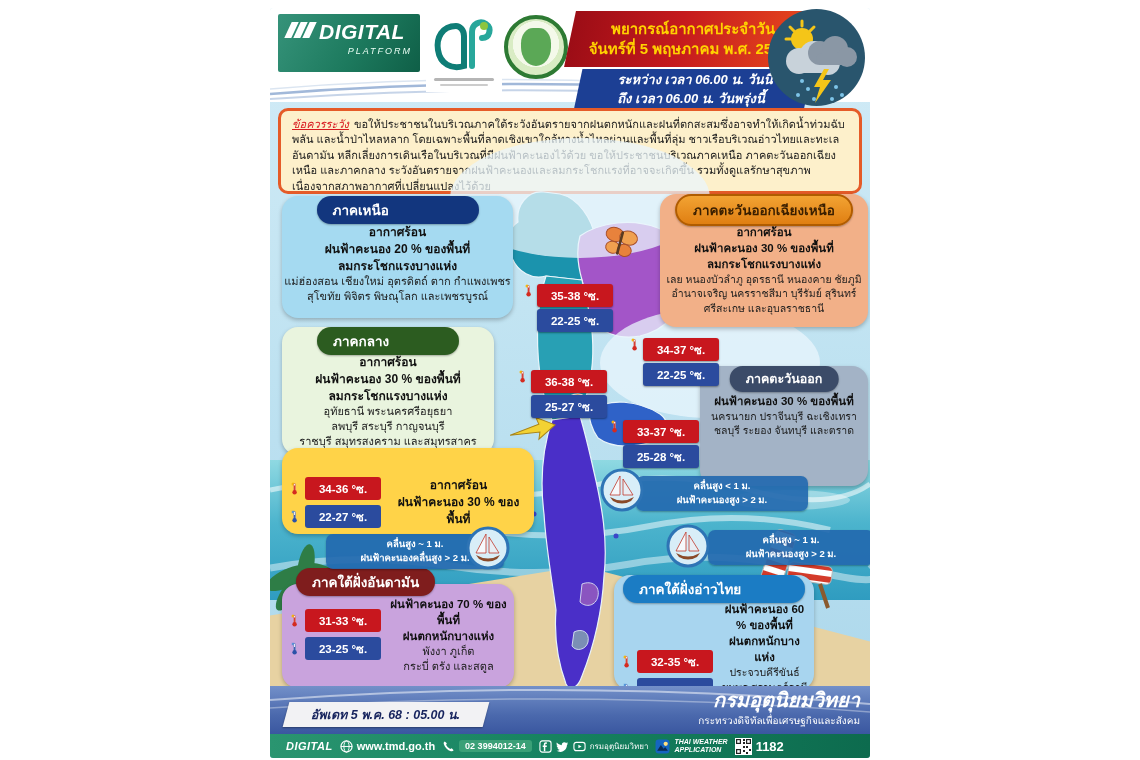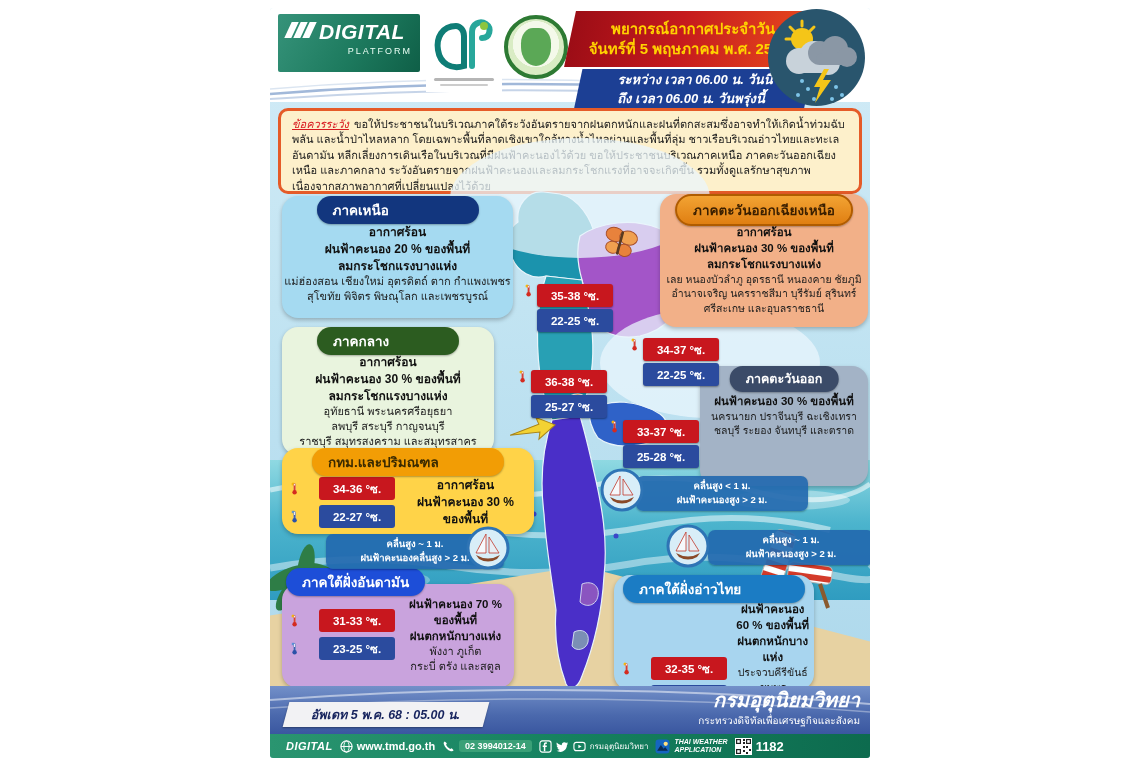--- a/index.html
+++ b/index.html
@@ -9,21 +9,21 @@
     background:linear-gradient(180deg,#d3ecf7 0%,#c2e4f2 40%,#b4dcee 75%,#a9d6ea 100%);border-radius:3px;}
   .cloud{position:absolute;background:#e9f6fc;border-radius:50%;opacity:.75;}
   
   .header-band{position:absolute;left:0;top:0;width:600px;height:94px;background:#fff;}
   .digital-logo{position:absolute;left:8px;top:6px;width:142px;height:58px;
     background:linear-gradient(120deg,#36937a 0%,#1d7a5e 55%,#0f5f47 100%);
     color:#fff;border-radius:2px;padding:6px 8px 0 10px;box-sizing:border-box;}
   .digital-logo .bars{display:inline-block;vertical-align:middle;margin-right:4px;}
   .digital-logo .bar{display:inline-block;width:7px;height:16px;background:#fff;transform:skewX(-25deg);margin-right:2px;}
   .digital-word{display:inline-block;font-size:21px;font-weight:bold;font-style:italic;letter-spacing:.5px;vertical-align:middle;}
-  .digital-sub{display:block;text-align:right;font-size:9px;letter-spacing:2px;margin-top:2px;color:#eafff5;}
+  .digital-sub{display:block;text-align:right;font-size:9px;font-style:italic;letter-spacing:2px;margin-top:2px;color:#eafff5;}
   .df-logo{position:absolute;left:156px;top:4px;width:76px;height:80px;background:#fff;text-align:center;}
   .seal{position:absolute;left:234px;top:7px;width:64px;height:64px;border-radius:50%;
     background:radial-gradient(circle at 50% 45%,#f4f9ea 0 55%,#d9ecc4 56% 100%);border:4px solid #2d7a33;box-sizing:border-box;}
   .seal-inner{position:absolute;left:13px;top:9px;width:30px;height:38px;background:#3f9a3c;border-radius:40% 40% 50% 50%;opacity:.85;}
   .red-banner{position:absolute;left:300px;top:3px;width:242px;height:56px;transform:skewX(-12deg);
     background:linear-gradient(90deg,#9c0d16 0%,#c51a1d 45%,#e8491e 100%);display:flex;flex-direction:column;justify-content:center;}
   .red-banner .t{transform:skewX(12deg);text-align:center;color:#ffd200;font-weight:bold;font-size:15px;line-height:1.35;}
   .blue-banner{position:absolute;left:308px;top:61px;width:230px;height:42px;transform:skewX(-12deg);
     background:#1c3f94;display:flex;flex-direction:column;justify-content:center;}
   .blue-banner .t{transform:skewX(12deg);text-align:center;color:#fff;font-weight:bold;font-style:italic;font-size:13px;line-height:1.45;}
@@ -43,21 +43,21 @@
   .region-box{position:absolute;border-radius:16px;box-shadow:0 2px 4px rgba(0,0,0,.25);box-sizing:border-box;z-index:6;}
   .region-pill{position:absolute;top:0;left:50%;transform:translateX(-50%);padding:3px 16px;border-radius:16px;
     font-weight:bold;font-size:13.5px;white-space:nowrap;box-shadow:0 1px 2px rgba(0,0,0,.3);}
   .region-body{padding-top:28px;text-align:center;}
   .cond{font-weight:bold;color:#101010;font-size:12px;line-height:1.4;}
   .prov{color:#1d1d1d;font-size:11px;line-height:1.35;}
   .chip{width:76px;height:23px;border-radius:3px;color:#fff;font-weight:bold;font-size:11.5px;
     display:flex;align-items:center;justify-content:center;}
   .chip.hot{background:#c8171e;}
   .chip.cold{background:#2b4b9e;}
-  .temp-row{display:flex;align-items:center;gap:18px;}
+  .temp-row{display:flex;align-items:center;gap:4px;}
   .temp-col{display:flex;flex-direction:column;gap:5px;}
   .map-label{position:absolute;display:flex;align-items:flex-start;gap:2px;z-index:7;}
   .map-label .stack{display:flex;flex-direction:column;gap:2px;}
   .map-label .chip{box-shadow:0 1px 2px rgba(0,0,0,.4);}
   .wave-box{position:absolute;background:rgba(35,105,175,.92);border-radius:7px;color:#fff;
     font-weight:bold;font-size:9.5px;line-height:1.5;padding:3px 9px;text-align:center;z-index:7;box-shadow:0 1px 2px rgba(0,0,0,.3);}
   .boat{position:absolute;width:44px;height:44px;z-index:8;}
   
   .footer-blue{position:absolute;left:0;top:678px;width:600px;height:48px;
     background:linear-gradient(180deg,#7390c9 0%,#4b69ad 60%,#3a57a0 100%);z-index:9;}
@@ -268,21 +268,20 @@
   <div class="region-box" style="left:430px;top:358px;width:168px;height:120px;background:#a3b3c6;">
     <div class="region-pill" style="background:#3b4b68;color:#fff;font-size:12.5px;">ภาคตะวันออก</div>
     <div class="region-body" style="padding-top:27px;">
       <div class="cond" style="font-size:11.5px">ฝนฟ้าคะนอง 30 % ของพื้นที่</div>
       <div class="prov" style="font-size:10.5px">นครนายก ปราจีนบุรี ฉะเชิงเทรา</div>
       <div class="prov" style="font-size:10.5px">ชลบุรี ระยอง จันทบุรี และตราด</div>
     </div>
   </div>
 
   <div class="region-box" style="left:12px;top:440px;width:252px;height:86px;background:#ffd348;">
-    <div class="region-pill" style="background:#f29d05;color:#3a2a00;min-width:160px;">กทม.และปริมณฑล</div>
     <div style="display:flex;align-items:center;gap:10px;padding:29px 8px 4px 6px;">
       <div class="temp-col">
         <div class="temp-row">
           <svg class="sicon" width="14" height="26" viewBox="0 0 14 26">
                 <circle cx="4" cy="4" r="3" fill="#f5b80c"></circle>
                 <rect x="5.5" y="3" width="3.5" height="15" rx="1.7" fill="#fff" stroke="#c23a2a"></rect>
                 <circle cx="7.2" cy="20.5" r="4.4" fill="#d42b20"></circle>
                 <rect x="6.2" y="7" width="2" height="12" fill="#d42b20"></rect>
               </svg>
           <div class="chip hot">34-36 °ซ.</div>
@@ -303,21 +302,21 @@
         </div>
       </div>
       <div style="flex:1;text-align:center;">
         <div class="cond">อากาศร้อน</div>
         <div class="cond">ฝนฟ้าคะนอง 30 % ของพื้นที่</div>
       </div>
     </div>
   </div>
 
   <div class="region-box" style="left:12px;top:576px;width:232px;height:104px;background:#c9a3dd;">
-    <div class="region-pill" style="left:4px;transform:none;top:-16px;background:#1d4ed8;color:#fff;">ภาคใต้ฝั่งอันดามัน</div>
+    <div class="region-pill" style="left:14px;transform:none;top:-16px;background:#7f1d1d;color:#fff;">ภาคใต้ฝั่งอันดามัน</div>
     <div style="display:flex;align-items:center;gap:8px;padding:12px 6px 4px 6px;">
       <div class="temp-col">
         <div class="temp-row">
           <svg class="sicon" width="14" height="26" viewBox="0 0 14 26">
                 <circle cx="4" cy="4" r="3" fill="#f5b80c"></circle>
                 <rect x="5.5" y="3" width="3.5" height="15" rx="1.7" fill="#fff" stroke="#c23a2a"></rect>
                 <circle cx="7.2" cy="20.5" r="4.4" fill="#d42b20"></circle>
                 <rect x="6.2" y="7" width="2" height="12" fill="#d42b20"></rect>
               </svg>
           <div class="chip hot">31-33 °ซ.</div>

